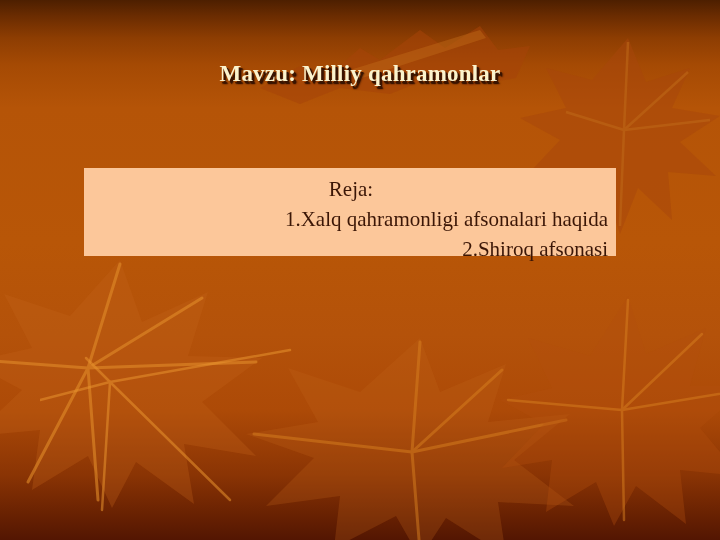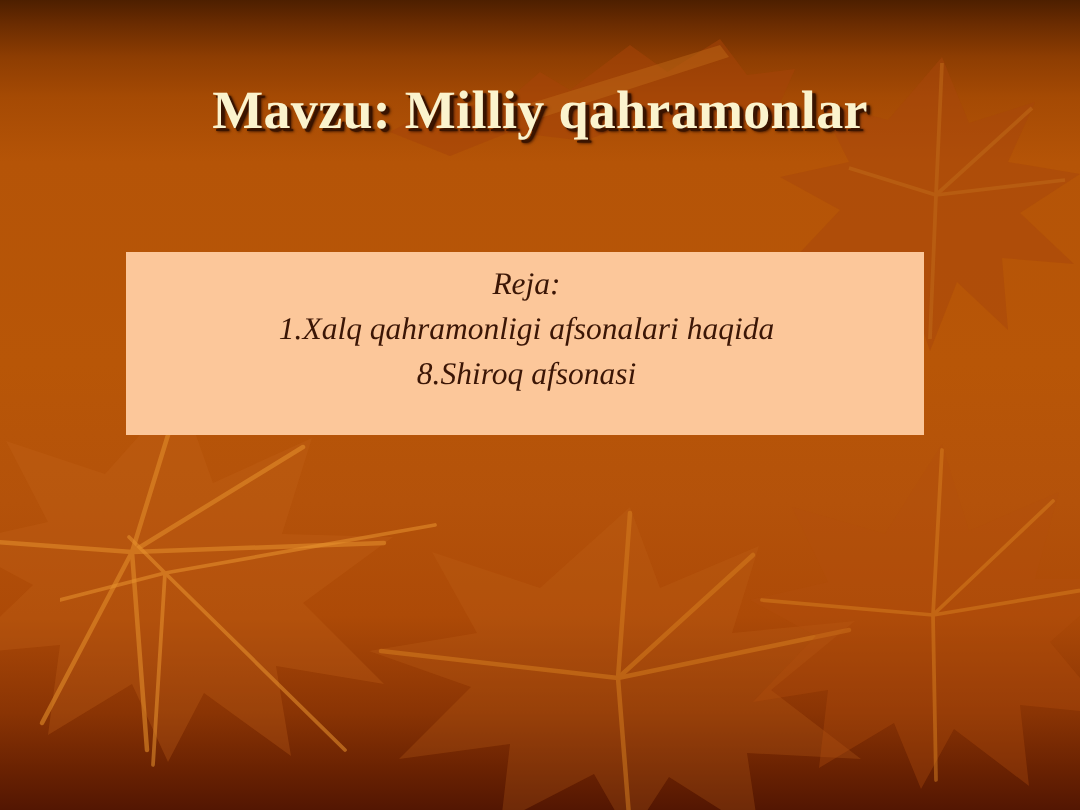--- a/index.html
+++ b/index.html
@@ -44,53 +44,52 @@
   
   .title-block {
     position: absolute;
     left: 0;
     top: 52px;
     width: 720px;
     text-align: center;
     z-index: 3;
   }
   .title-line {
-    font-size: 36px;
+    font-size: 23px;
     font-weight: bold;
     line-height: 43px;
     color: #fbf3cd;
     letter-spacing: 0.2px;
     text-shadow:
       2px 2px 0 #3a1400,
       2.5px 2.5px 1px rgba(40,12,0,0.85),
       3px 3px 2px rgba(30,8,0,0.55);
     white-space: nowrap;
   }
 
   
   .content-box {
     position: absolute;
     left: 84px;
     top: 168px;
     width: 532px;
-    height: 122px;
+    height: 88px;
     background: #fcc79a;
     z-index: 4;
     box-sizing: border-box;
     padding: 6px 8px 0 10px;
-    font-style: italic;
   }
   .reja-heading {
     text-align: center;
     font-size: 21px;
     line-height: 30px;
     color: #3b1606;
   }
   .reja-item {
-    text-align: center;
+    text-align: right;
     font-size: 21px;
     line-height: 30px;
     color: #3b1606;
     white-space: nowrap;
   }
 </style>
 </head>
 <body>
 
 <div id="slide">
@@ -168,16 +167,16 @@
 
   </div>
 
   <div class="title-block">
     <div class="title-line">Mavzu: Milliy qahramonlar</div>
   </div>
 
   <div class="content-box">
     <div class="reja-heading">Reja:</div>
     <div class="reja-item">1.Xalq qahramonligi afsonalari haqida</div>
-    <div class="reja-item">8.Shiroq afsonasi</div>
+    <div class="reja-item">2.Shiroq afsonasi</div>
   </div>
 
 </div>
 
 </body></html>

